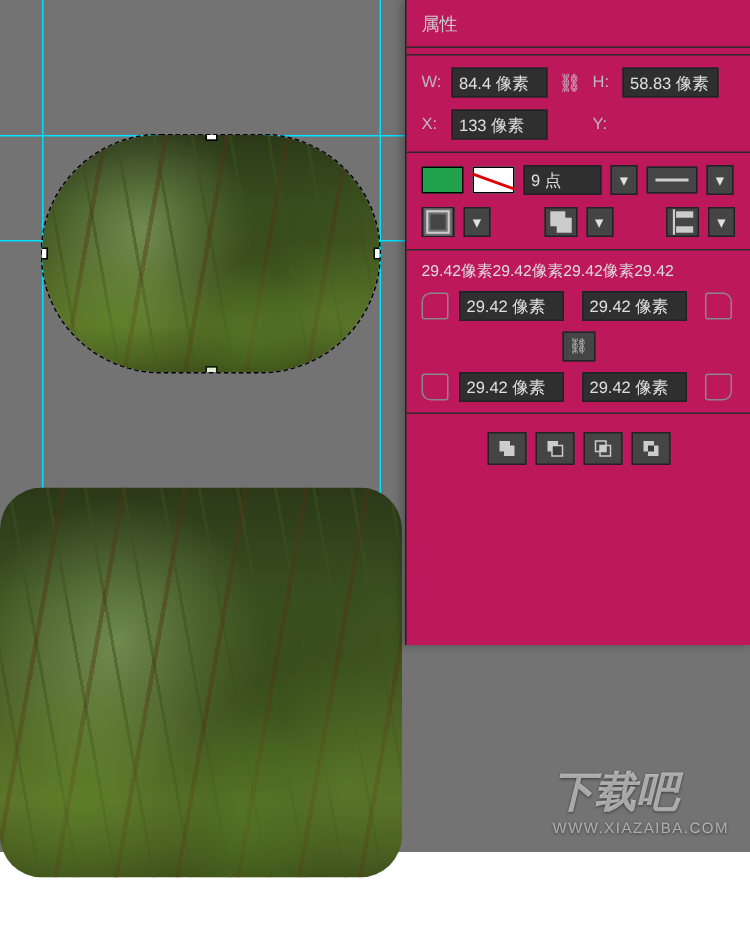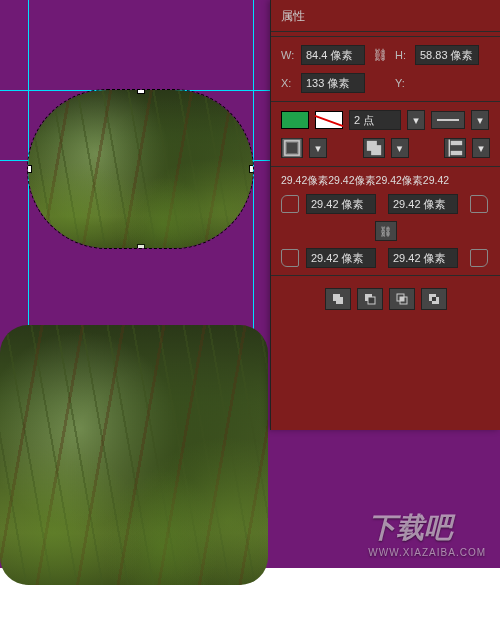--- a/index.html
+++ b/index.html
@@ -8,21 +8,21 @@
     background: #ffffff;
     font-family: "Microsoft YaHei", sans-serif;
     font-size: 11px;
     color: #e0e0e0;
     position: relative;
     overflow: hidden;
   }
   
   .canvas {
     position: absolute; left: 0; top: 0; width: 500px; height: 568px;
-    background: #701a75;
+    background: #737373;
   }
   .guide-v { position: absolute; top: 0; bottom: 0; width: 1px; background: #00e0ff; }
   .guide-h { position: absolute; left: 0; right: 230px; height: 1px; background: #00e0ff; }
   .jungle {
     position: absolute;
     background:
       radial-gradient(circle at 30% 40%, rgba(220,255,180,0.3), transparent 40%),
       linear-gradient(180deg, #2a3818 0%, #3d5320 30%, #4a5f25 55%, #5a6f2a 80%, #3b4d1a 100%);
     overflow: hidden;
   }
@@ -47,21 +47,21 @@
   }
   .handle { position:absolute; width:6px; height:6px; background:#fff; outline:1px solid #000; }
   .shape2 {
     left: 0; top: 325px; width: 268px; height: 260px;
     border-radius: 28px;
   }
   
   .panel {
     position: absolute; right: 0; top: 0;
     width: 230px; height: 430px;
-    background: #7f1d1d;
+    background: #be185d;
     border-left: 1px solid #222;
     box-shadow: -2px 0 6px rgba(0,0,0,0.3);
     display: flex; flex-direction: column;
     padding: 4px 0;
   }
   .panel-tab {
     padding: 4px 10px 6px;
     color: #ccc;
     font-size: 12px;
     border-bottom: 1px solid #2a2a2a;
@@ -164,21 +164,21 @@
     <span class="field w64">133 像素</span>
     <span class="link-icn" style="visibility:hidden">⛓</span>
     <span class="lbllet">Y:</span>
   </div>
 
   <div class="sep"></div>
 
   <div class="panel-row">
     <span class="swatch-fill" style="background:#1fa24b"></span>
     <span class="swatch-stroke"></span>
-    <span class="field dd">2 点</span>
+    <span class="field dd">9 点</span>
     <span class="dd-sm">▾</span>
     <span class="stroke-style">
         <span class="dash"></span>
       </span>
     <span class="dd-sm">▾</span>
   </div>
 
   <div class="panel-row">
     <span class="icon-btn">
       <svg viewBox="0 0 14 14">

